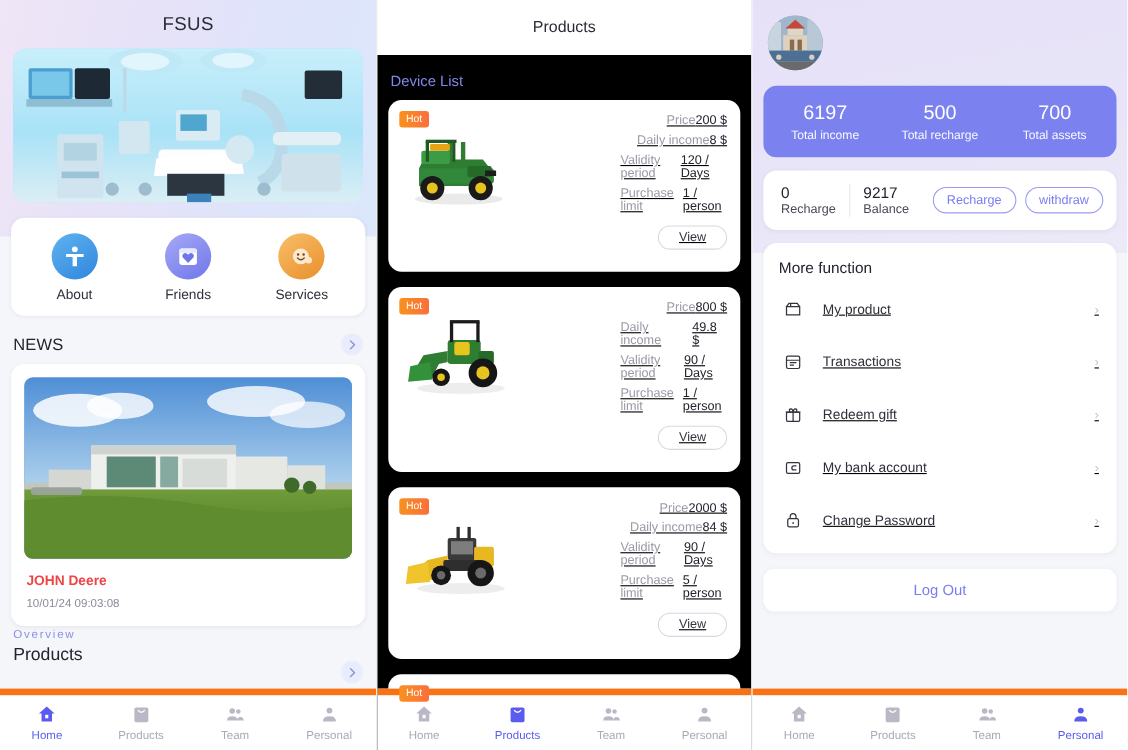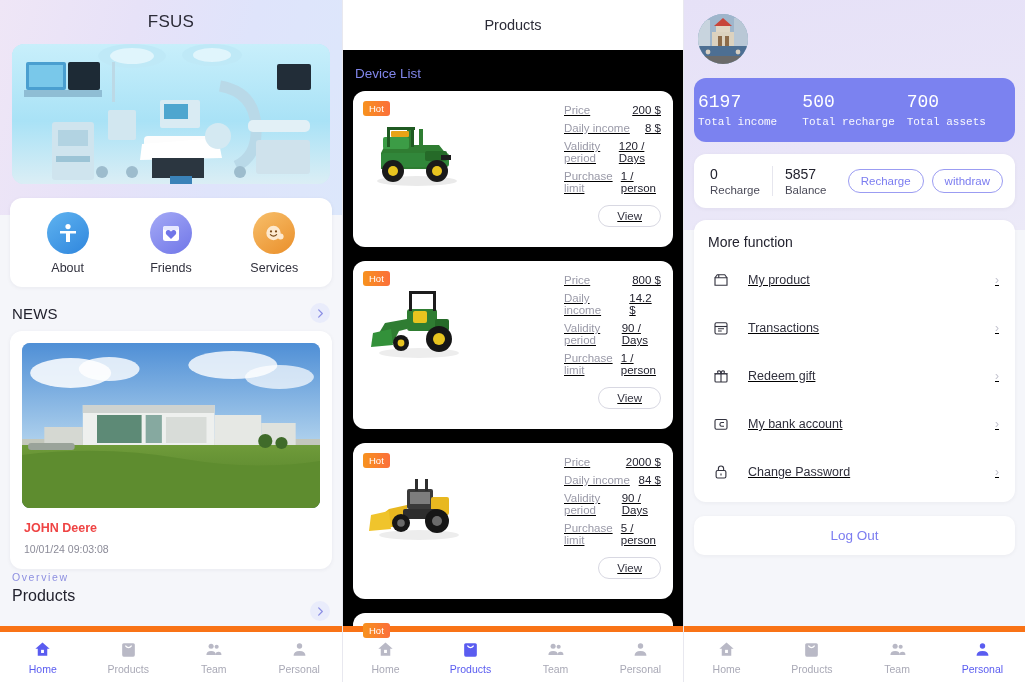--- a/index.html
+++ b/index.html
@@ -73,21 +73,21 @@
     gap: 48px;
   }
   .hot-badge {
     position: absolute; top: 10px; left: 10px; z-index: 3;
     background: linear-gradient(90deg,#f7921e,#fb6f3b);
     color:#fff; font-size: 9.5px; border-radius: 3px; padding: 2px 6px; line-height: 1.2;
   }
   .prod-thumb { width: 108px; height: 95px; flex: none; display:flex; align-items:center; justify-content:center;}
   .prod-thumb svg { width: 100%; height: 100%; }
   .prod-info { flex: 1; padding-left: 14px; }
-  .prow { display:flex; justify-content: space-between; align-items: baseline; padding: 3px 0; margin-left: 31px; }
+  .prow { display:flex; justify-content: flex-end; align-items: baseline; padding: 3px 0; margin-left: 31px; }
   .plabel { font-size: 11.5px; color: #9a9aa8; }
   .pvalue { font-size: 11.5px; color: #23232f; }
   .view-wrap { display:flex; justify-content:flex-end; padding-top: 8px; }
   .view-btn {
     border: 1px solid #d8d8e2; background:#fff; border-radius: 14px;
     font-size: 11.5px; color: #33333f; padding: 4px 18px; cursor: pointer;
     font-family: "Liberation Sans", sans-serif;
   }
 
   
@@ -107,21 +107,21 @@
   }
   .vip-dot {
     width: 15px; height: 15px; border-radius:50%;
     background: linear-gradient(135deg,#fbd84d,#f2b81c);
     display:flex; align-items:center; justify-content:center;
     color:#fff; font-size: 9px; font-weight: bold; box-shadow: 0 0 0 1px rgba(255,255,255,.5);
   }
   .stats-card {
     margin-top: 14px; border-radius: 12px; display:flex; padding: 14px 4px;
   }
-  .stat { flex:1; color:#fff;font-family:Liberation Mono, monospace; }
+  .stat { flex:1; text-align:center; color:#fff; }
   .stat .n { font-size: 18px; }
   .stat .l { font-size: 11px; padding-top: 4px; opacity: .95; }
   .bal-card {
     background:#fff; border-radius: 12px; margin-top: 12px; padding: 12px 12px;
     display:flex; align-items:center; box-shadow: 0 1px 4px rgba(30,30,60,.05);
   }
   .bal-col { padding: 0 12px 0 4px; }
   .bal-col.divline { border-right: 1px solid #e6e6ee; }
   .bal-n { font-size: 14px; color: #22222e; }
   .bal-l { font-size: 11.5px; color: #4a4a58; padding-top: 2px; }
@@ -403,21 +403,21 @@
               <circle cx="38" cy="72" r="3.4" fill="#e8c41f"></circle>
           </svg>
         </div>
         <div class="prod-info">
           <div class="prow">
               <span class="plabel">Price</span>
               <span class="pvalue">800 $</span>
             </div>
           <div class="prow">
               <span class="plabel">Daily income</span>
-              <span class="pvalue">14.2 $</span>
+              <span class="pvalue">49.8 $</span>
             </div>
           <div class="prow">
               <span class="plabel">Validity period</span>
               <span class="pvalue">90 / Days</span>
             </div>
           <div class="prow">
               <span class="plabel">Purchase limit</span>
               <span class="pvalue">1 / person</span>
             </div>
           <div class="view-wrap">
@@ -550,21 +550,21 @@
           <div class="l">Total assets</div>
         </div>
       </div>
 
       <div class="bal-card">
         <div class="bal-col divline">
           <div class="bal-n">0</div>
           <div class="bal-l">Recharge</div>
         </div>
         <div class="bal-col" style="padding-left:12px">
-          <div class="bal-n">5857</div>
+          <div class="bal-n">9217</div>
           <div class="bal-l">Balance</div>
         </div>
         <div class="bal-btns">
           <button class="obtn">Recharge</button>
           <button class="obtn">withdraw</button>
         </div>
       </div>
 
       <div class="fn-card">
         <div class="fn-title">More function</div>

